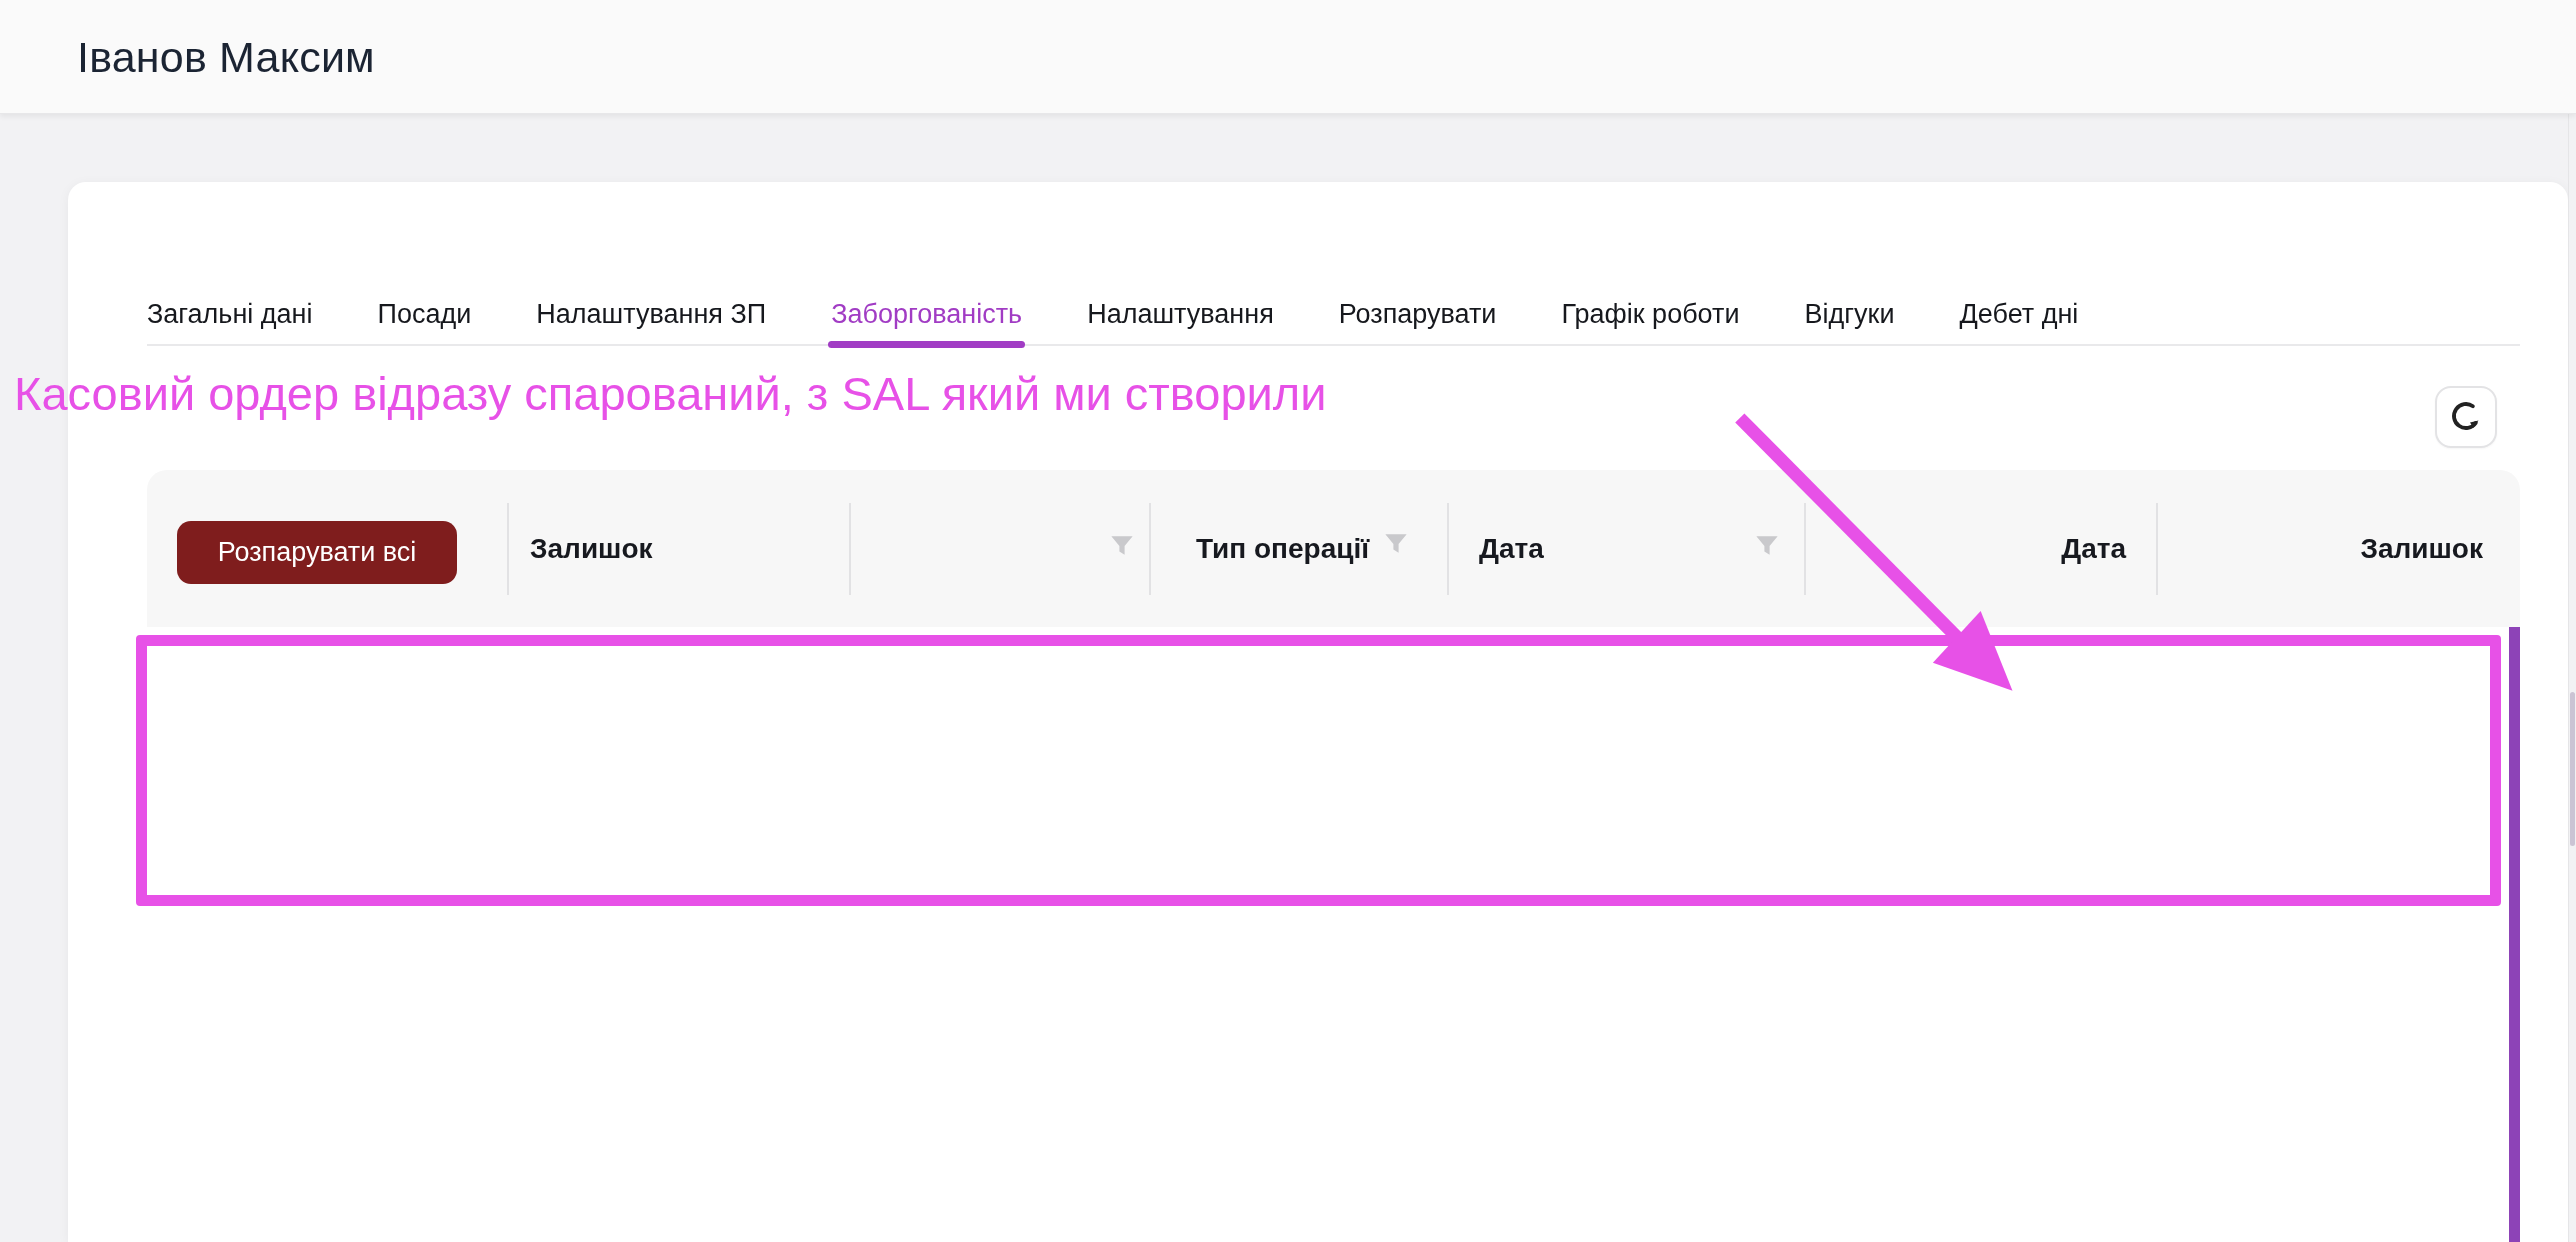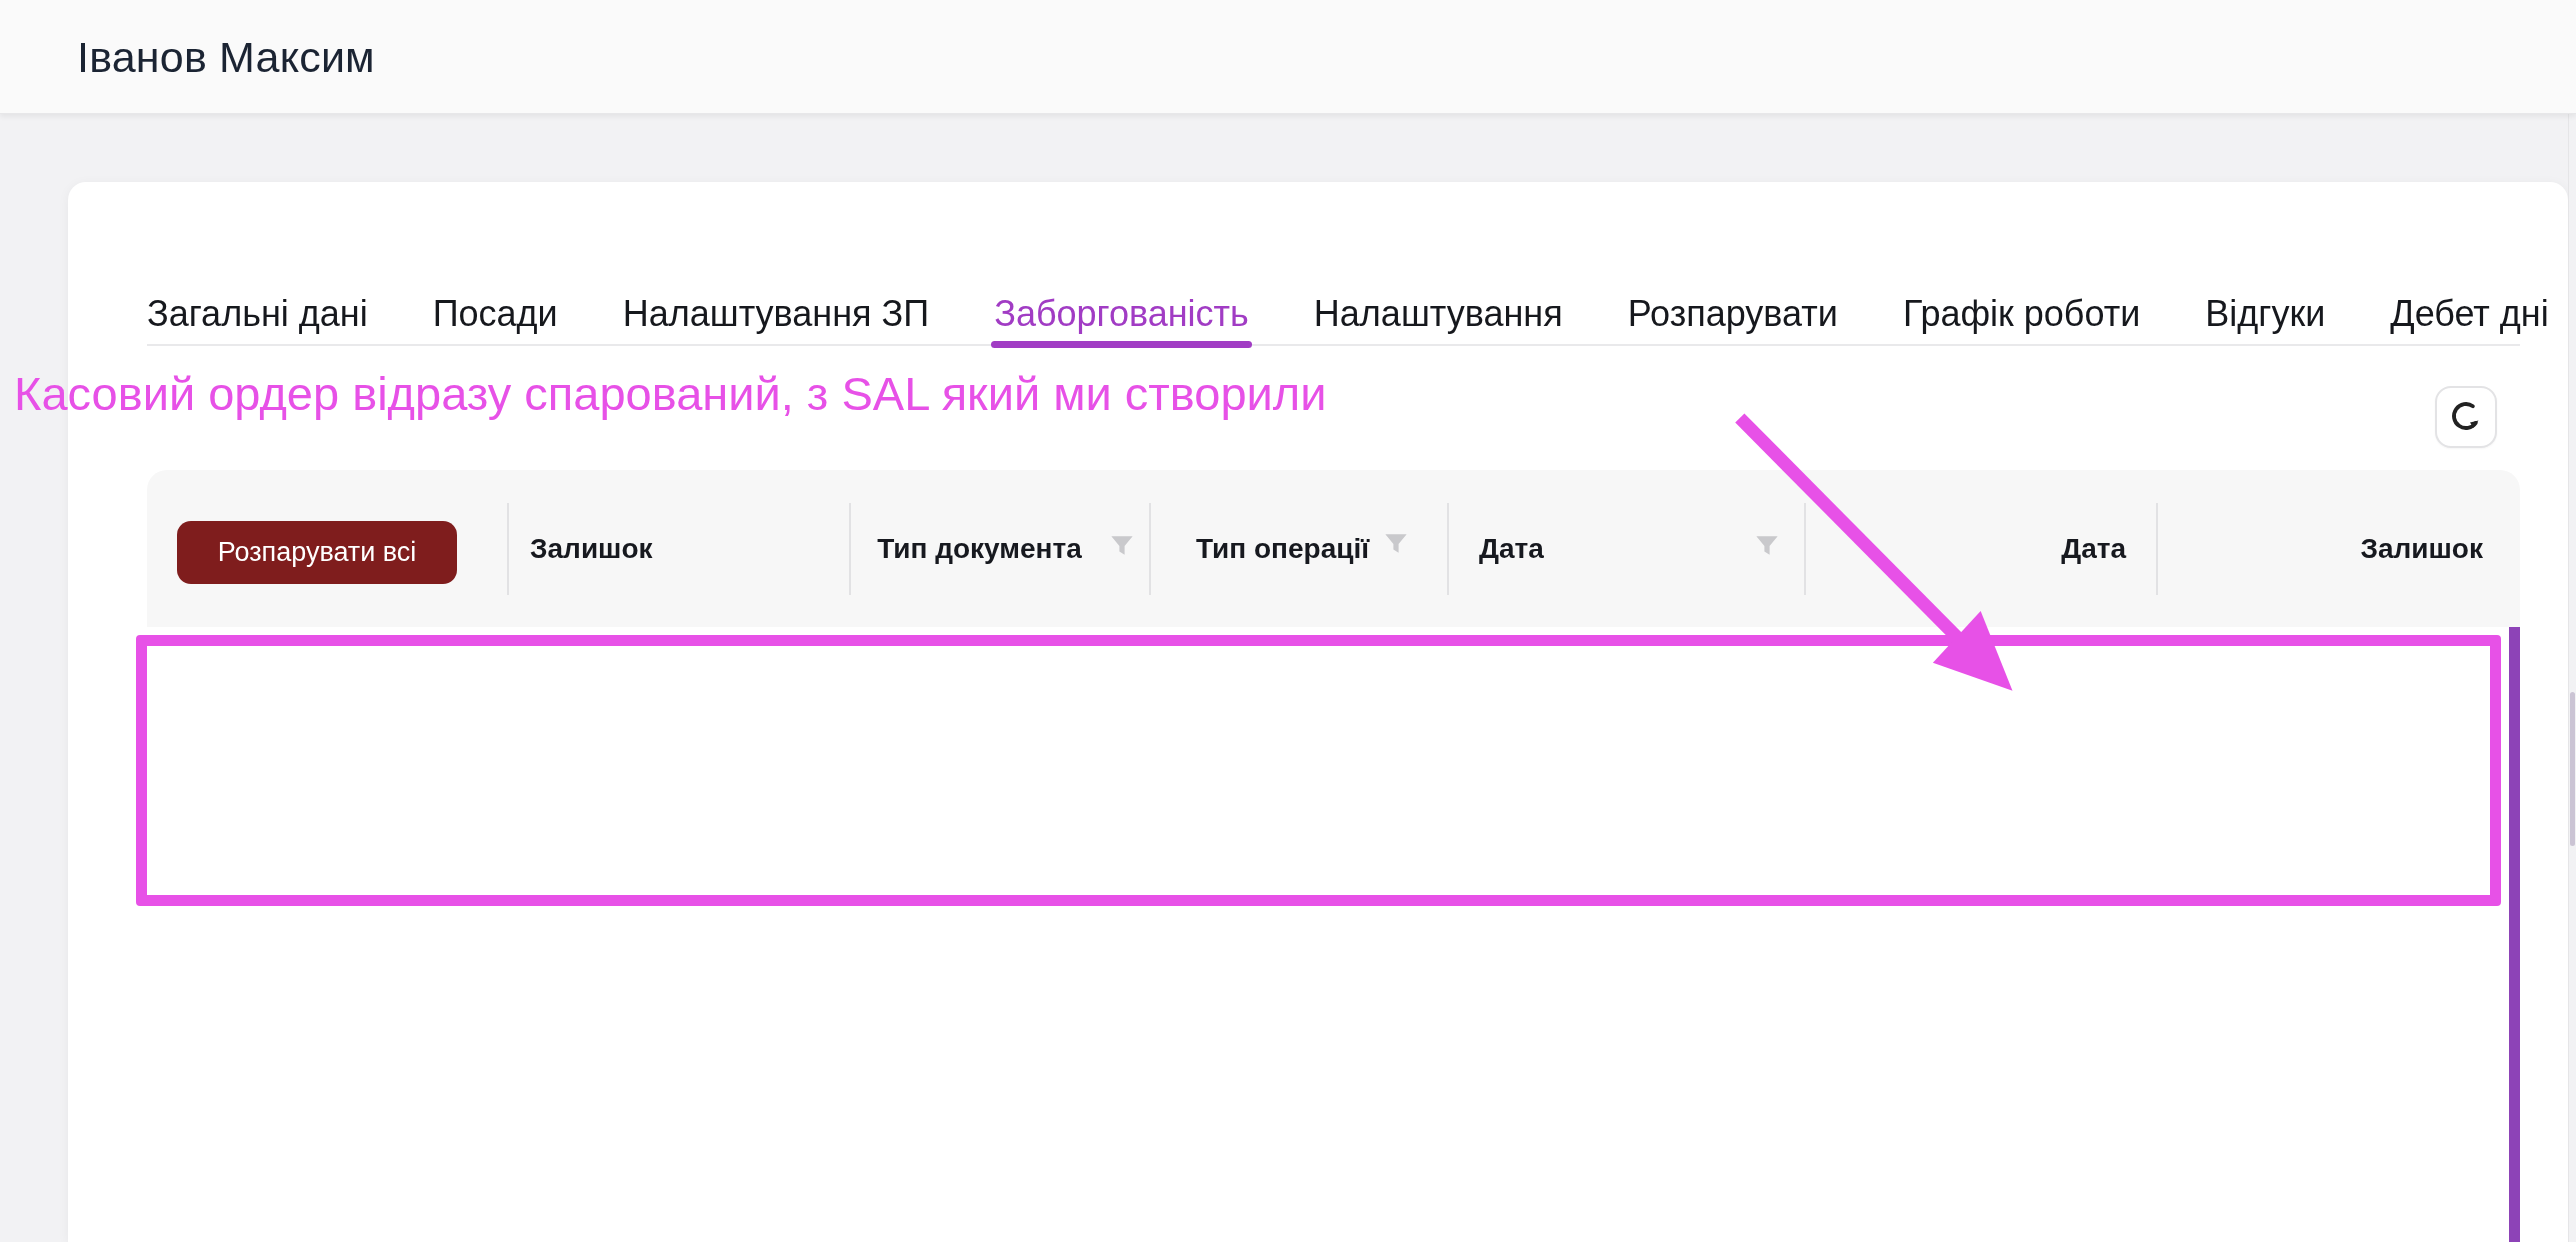--- a/index.html
+++ b/index.html
@@ -16,21 +16,21 @@
   
   .card { position:absolute; left:68px; top:182px; width:2500px; height:1060px; background:#fff;
           border-radius:18px 18px 0 0; box-shadow:0 2px 12px rgba(0,0,0,.05); z-index:1; }
   .right-gutter { position:absolute; left:2568px; top:114px; width:8px; height:1128px; background:#f2f2f4;
                   border-left:1px solid #e5e5e7; z-index:2; }
   .scroll-thumb { position:absolute; left:2570px; top:692px; width:5px; height:154px; border-radius:3px;
                   background:#cbc4d4; z-index:2; }
 
   
   .tabs { position:absolute; left:147px; top:282px; height:64px; display:flex; gap:65px; z-index:2; }
-  .tab { position:relative; height:64px; display:flex; align-items:center; font-size:36px; font-weight:500;
+  .tab { position:relative; height:64px; display:flex; align-items:center; font-size:27px; font-weight:500;
          color:#16181d; cursor:pointer; white-space:nowrap; }
   .tab.active { color:#a13cc4; }
   .tab.active::after { content:""; position:absolute; left:-3px; right:-3px; bottom:-2px; height:7px;
                        background:#a13cc4; border-radius:4px; }
   .tabs-border { position:absolute; left:147px; top:344px; width:2373px; height:2px; background:#e9e9eb; z-index:1; }
 
   
   .refresh-btn { position:absolute; left:2435px; top:386px; width:62px; height:62px; background:#fff;
                  border:2px solid #e3e3e5; border-radius:16px; display:flex; align-items:center;
                  justify-content:center; cursor:pointer; z-index:4; box-shadow:0 1px 2px rgba(0,0,0,.04); }
@@ -120,21 +120,20 @@
   <div class="thead">
     <button class="unpair-btn">Розпарувати всі</button>
     <div class="vdiv" style="left:360px"></div>
     <div class="vdiv" style="left:702px"></div>
     <div class="vdiv" style="left:1002px"></div>
     <div class="vdiv" style="left:1300px"></div>
     <div class="vdiv" style="left:1657px"></div>
     <div class="vdiv" style="left:2009px"></div>
 
     <div class="hcell h-doc">Залишок</div>
-    <div class="hcell h-doctype">Тип документа</div>
     <span class="funnel funnel-abs" style="left:948px">
       <svg width="26" height="26" viewBox="0 0 22 22">
           <path d="M2 2 H20 L13.2 10.2 V17.6 L8.8 14.9 V10.2 Z" fill="#c9c9cc"></path>
         </svg>
     </span>
     <div class="hcell h-op">
       <span>Тип операції</span>
       <span class="funnel">
         <svg width="26" height="26" viewBox="0 0 22 22">
             <path d="M2 2 H20 L13.2 10.2 V17.6 L8.8 14.9 V10.2 Z" fill="#c9c9cc"></path>

